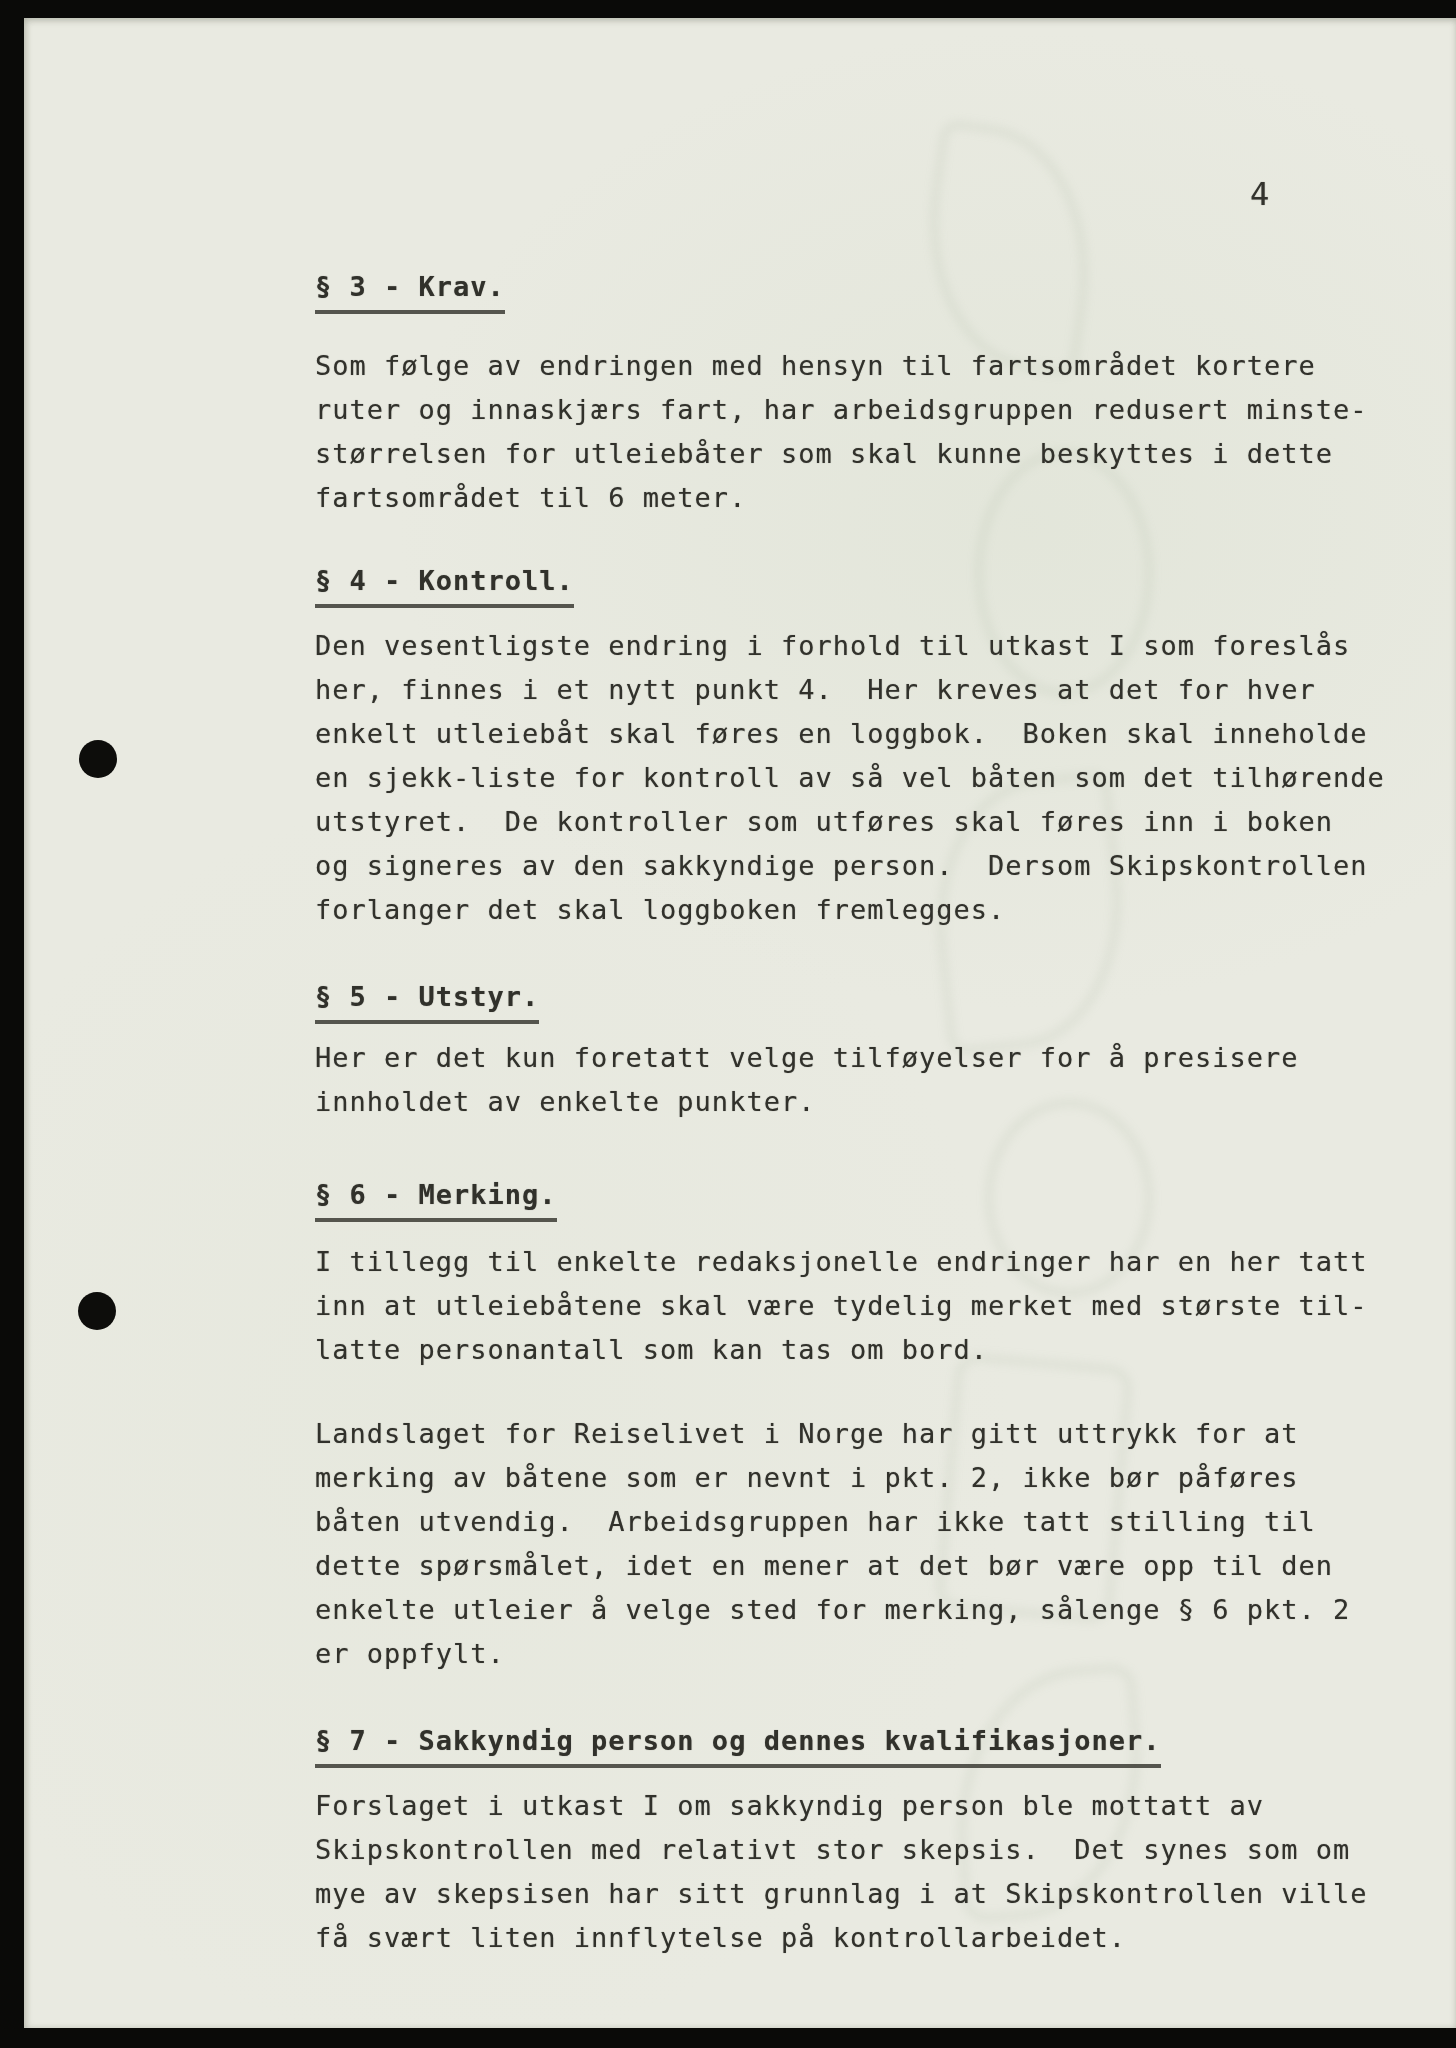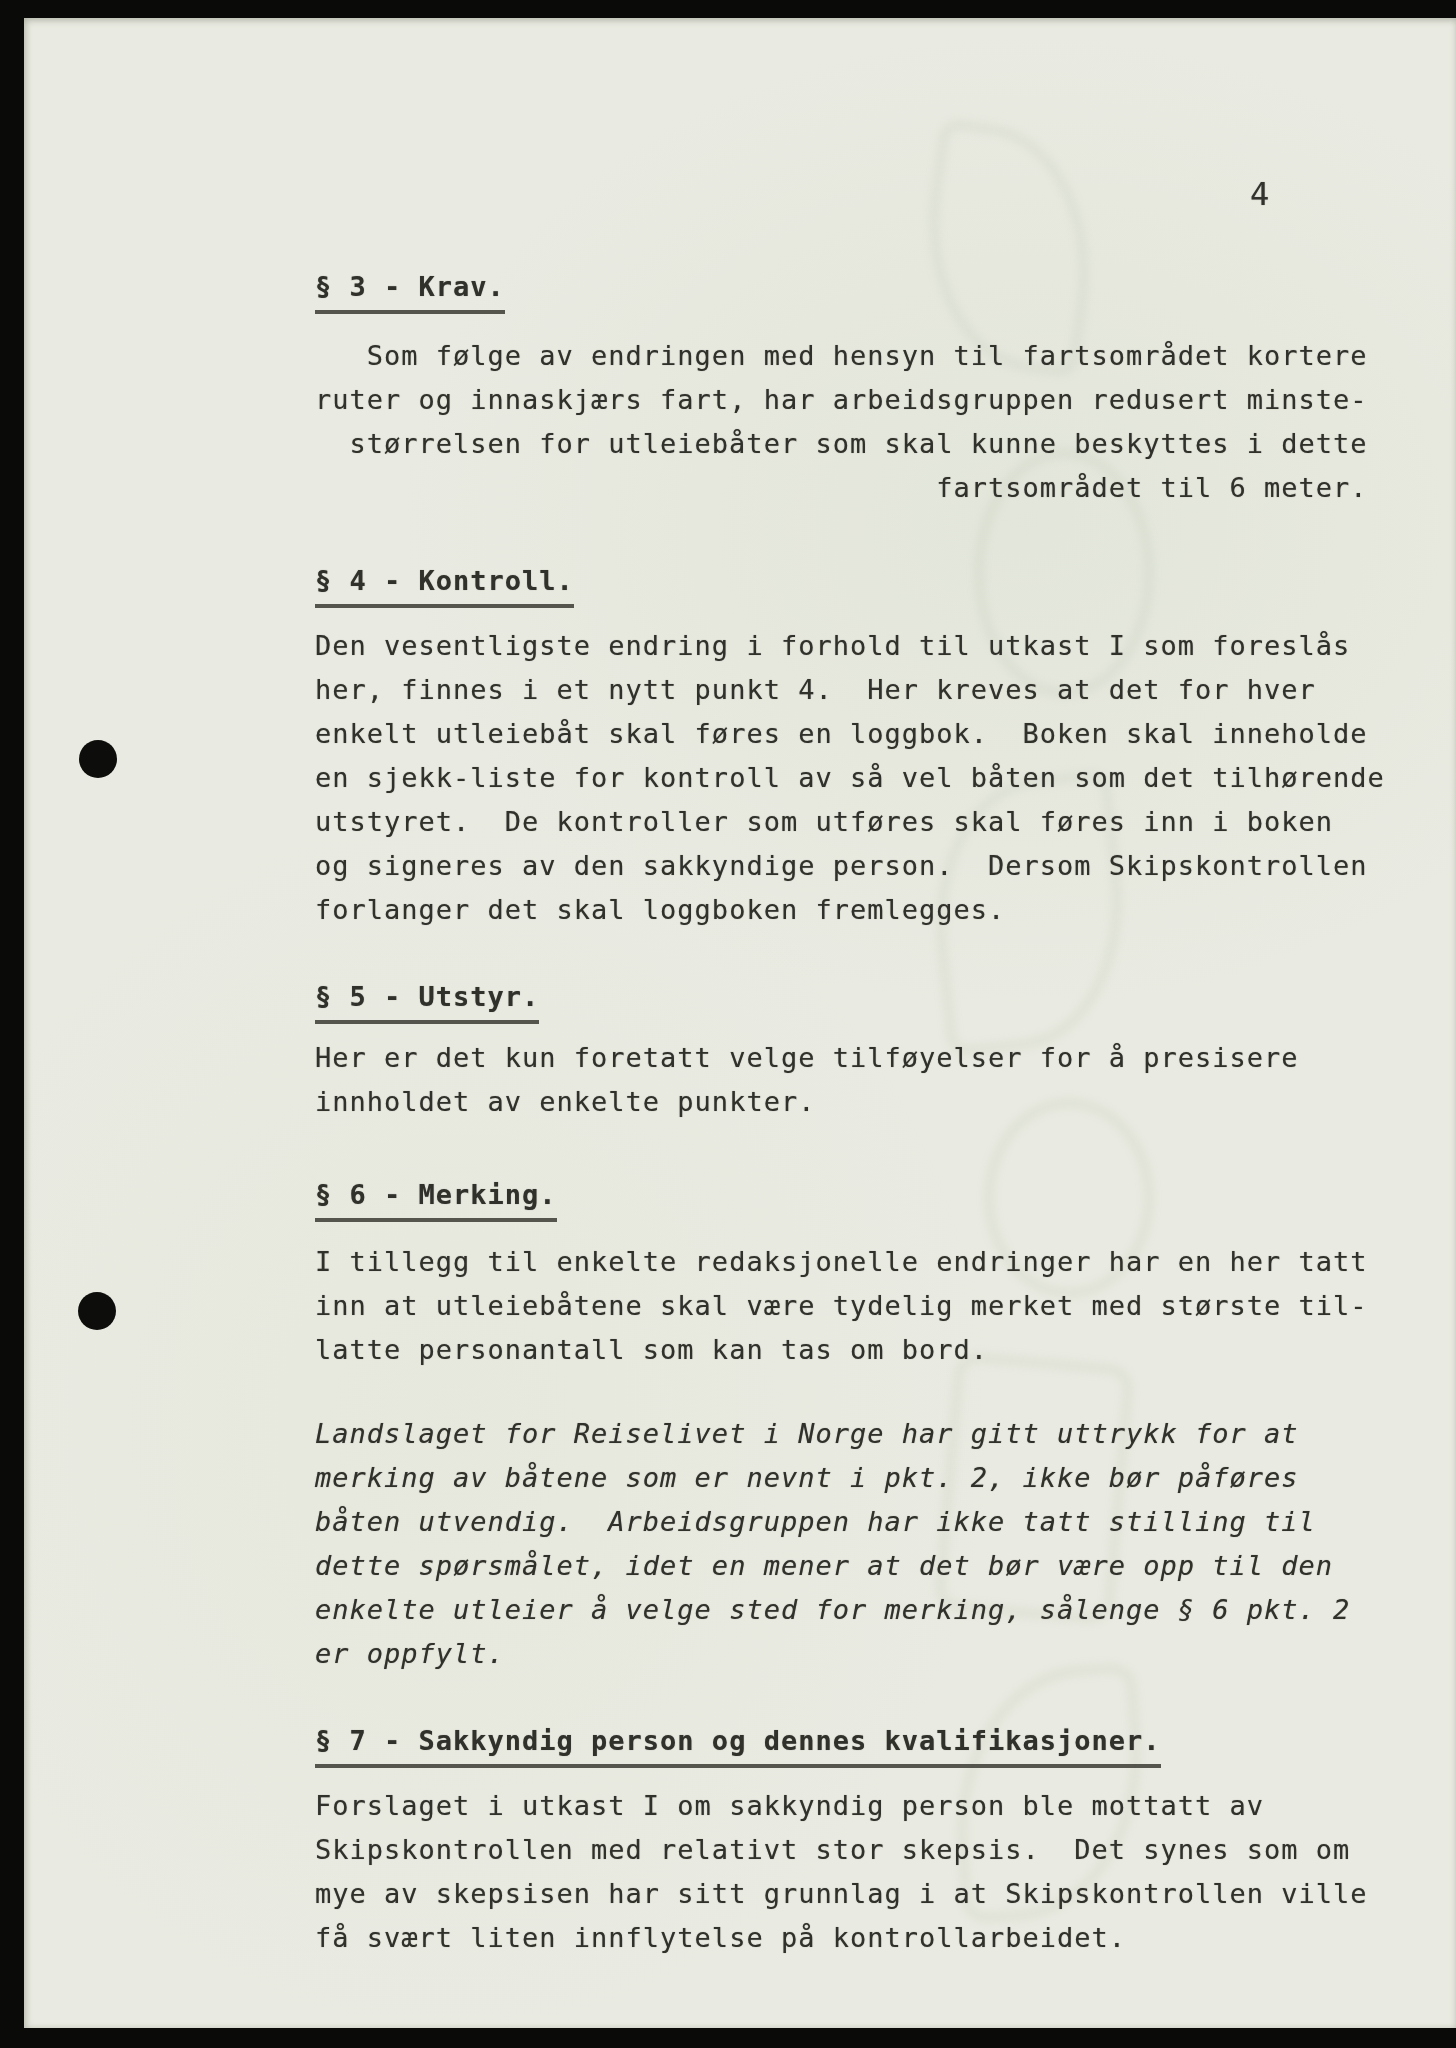--- a/index.html
+++ b/index.html
@@ -59,28 +59,28 @@
     left: 291px;
     margin: 0;
     font-size: 27px;
     line-height: 44px;
     letter-spacing: 1px;
     color: #31312b;
     white-space: pre-wrap;
     text-shadow: 0 0 1px rgba(45,45,40,0.45);
   }
   .hd-3 { top: 252px; }
-  .p-3  { top: 316px; text-align: right; }
+  .p-3  { top: 326px; }
   .hd-4 { top: 546px; }
   .p-4  { top: 606px; }
   .hd-5 { top: 962px; }
   .p-5  { top: 1018px; }
   .hd-6 { top: 1160px; }
   .p-6a { top: 1222px; }
-  .p-6b { top: 1394px; font-style: italic; }
+  .p-6b { top: 1394px; }
   .hd-7 { top: 1706px; }
   .p-7  { top: 1766px; }
   .hole {
     position: absolute;
     width: 38px;
     height: 38px;
     border-radius: 50%;
     background: #0d0d0b;
   }
   .hole-1 { left: 55px; top: 722px; }

